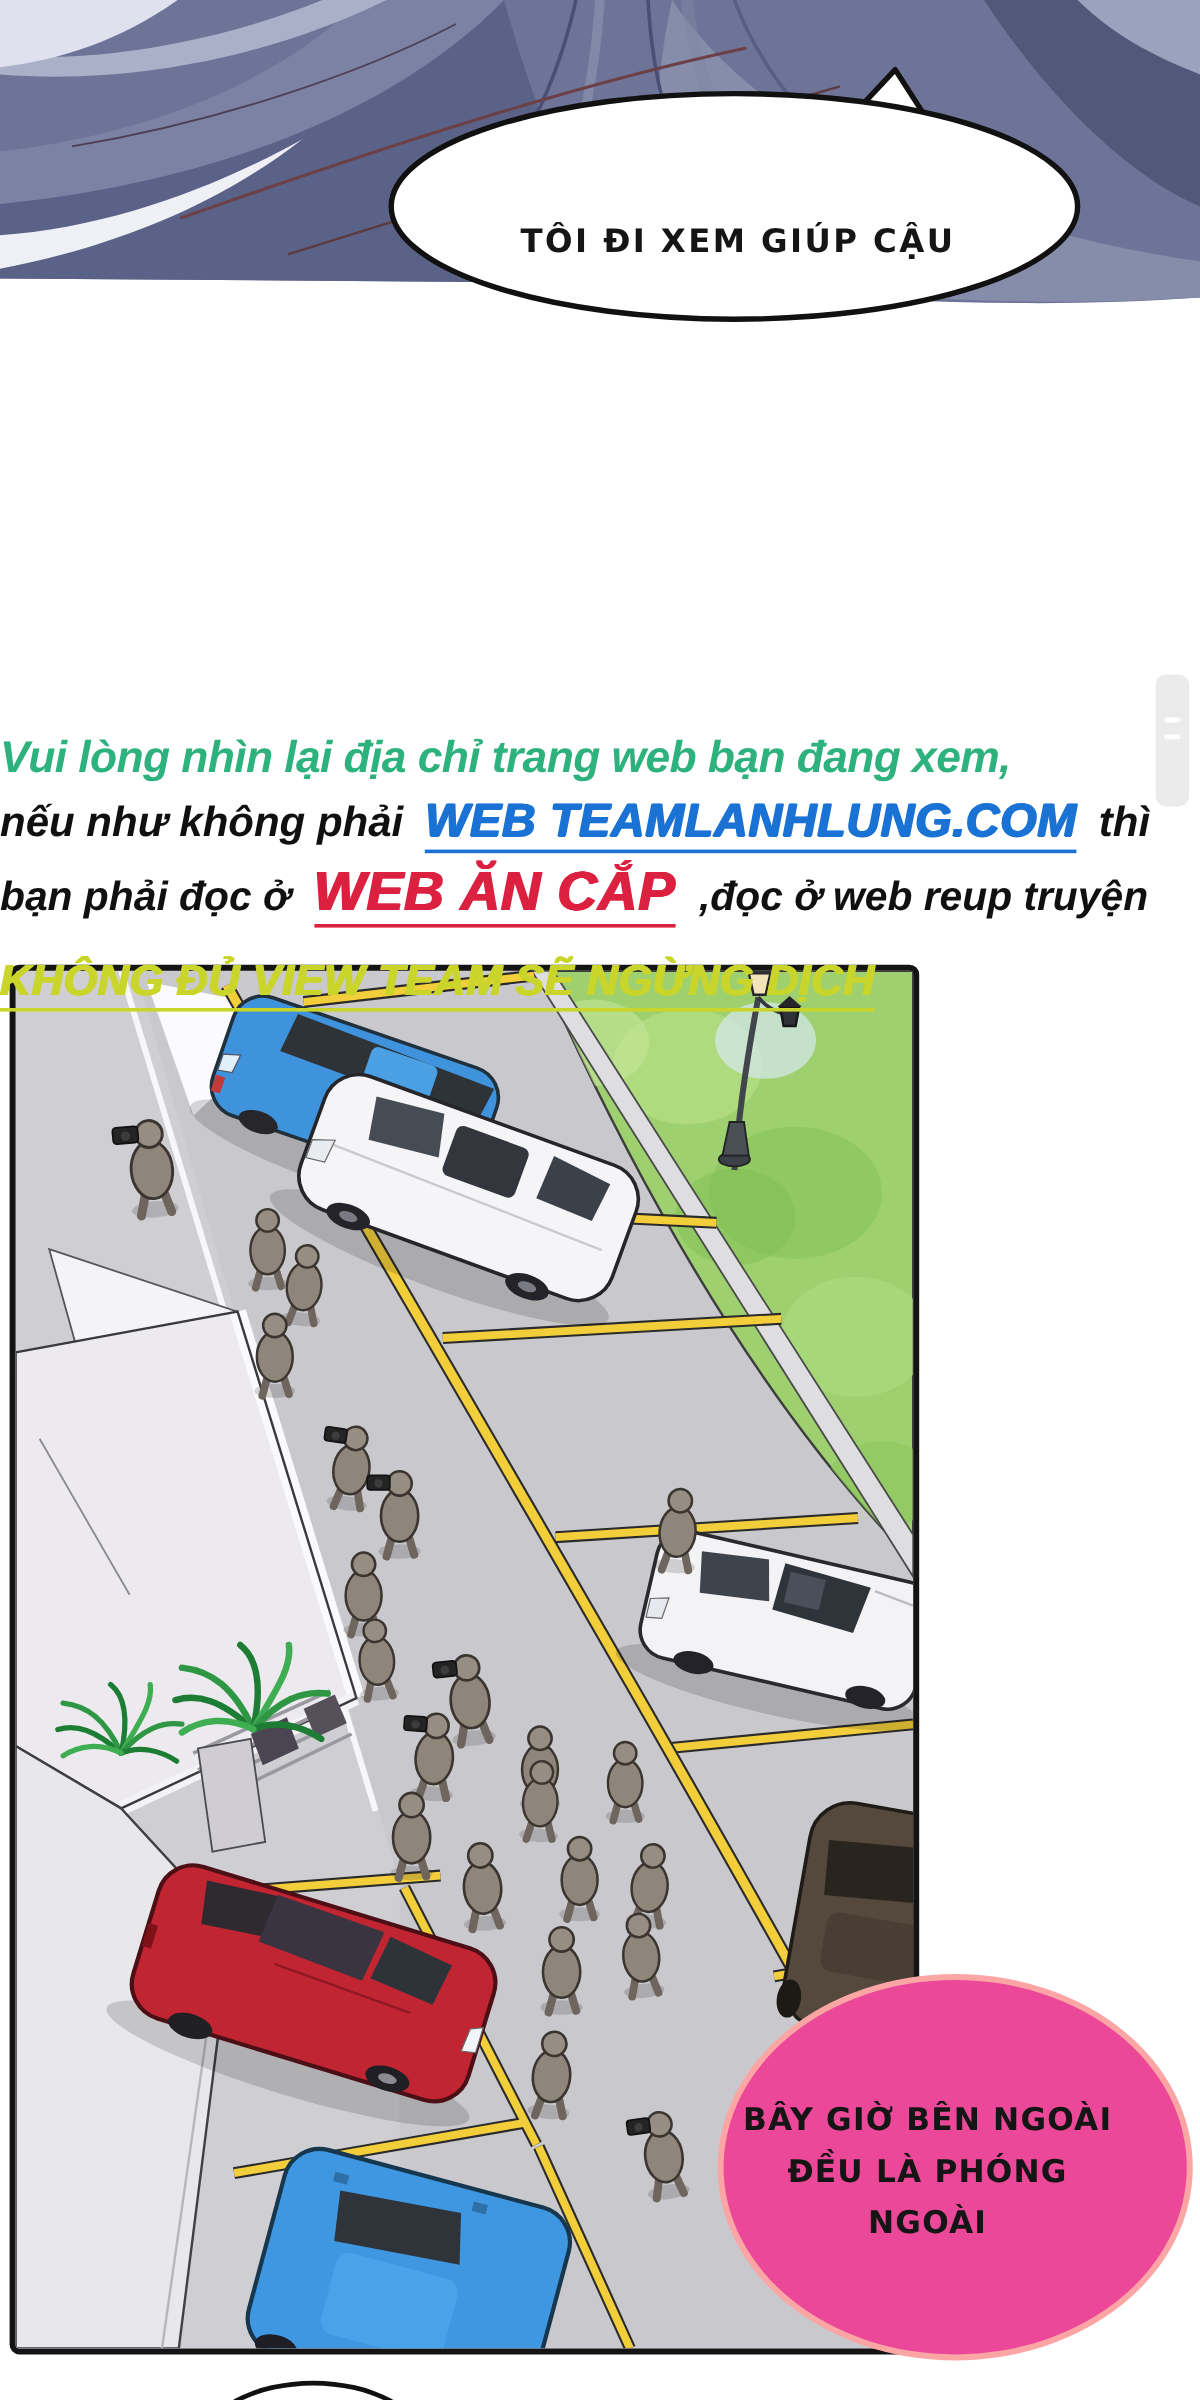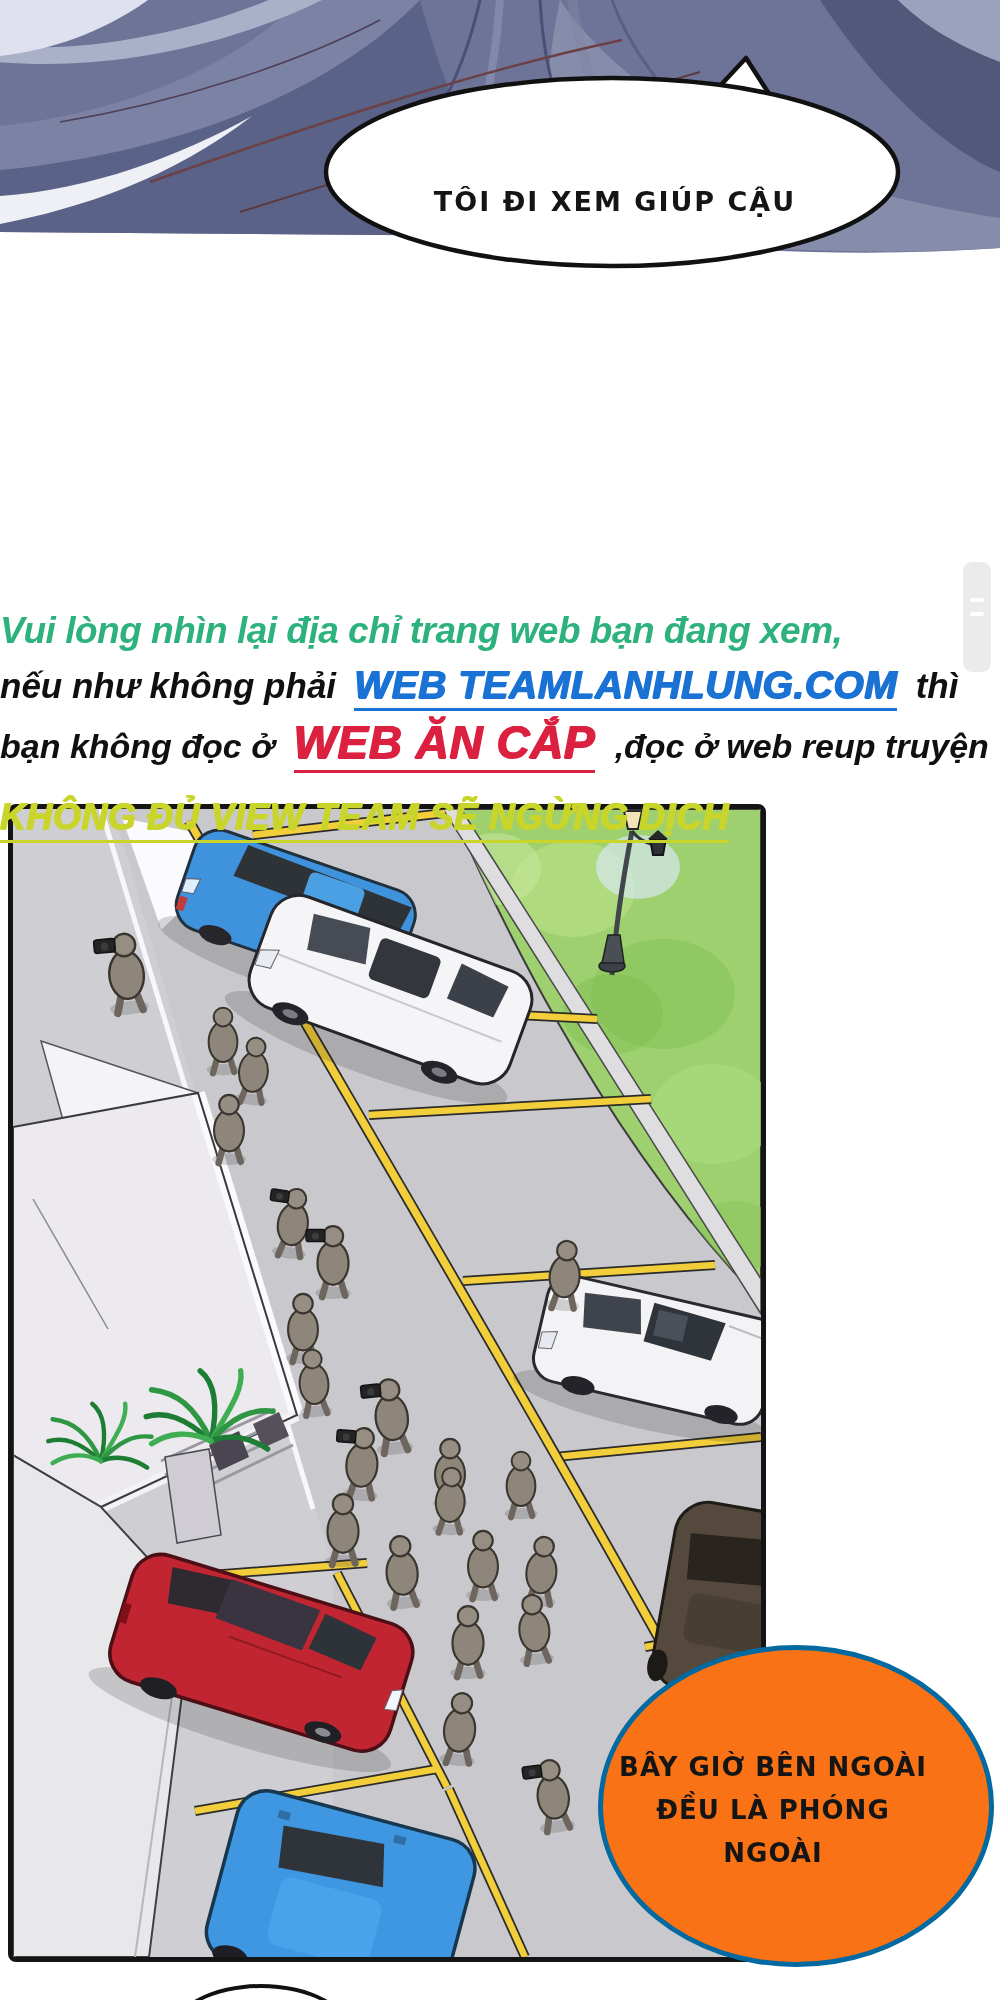--- a/index.html
+++ b/index.html
@@ -35,22 +35,22 @@
   #scroll-thumb{left:963px;top:562px;width:28px;height:110px;background:#ebebeb;
     border-radius:9px;z-index:15;}
   .grip{position:absolute;left:7px;width:14px;height:4px;background:#ffffff;border-radius:2px;}
 
   
   #scene-panel{left:8px;top:804px;width:748px;height:1148px;border:5px solid #141414;
     border-radius:8px;overflow:hidden;z-index:8;background:#c9c9cd;}
   #scene-panel svg{display:block;width:100%;height:100%;}
 
   
-  #bubble2{left:598px;top:1645px;width:386px;height:312px;background:#f97316;
-    border:5px solid #0369a1;border-radius:50%;z-index:20;}
+  #bubble2{left:598px;top:1645px;width:386px;height:312px;background:#ec4899;
+    border:5px solid #fca5a5;border-radius:50%;z-index:20;}
   #bubble2 .btxt{position:absolute;top:96px;left:10px;right:56px;text-align:center;
     font-size:26px;font-weight:700;letter-spacing:1px;line-height:1.65;color:#151515;}
 
   
   #bubble3{left:170px;top:1984px;width:174px;height:92px;background:#ffffff;
     border:4px solid #111111;border-radius:50%;z-index:20;}
 </style>
 </head>
 <body>
 
@@ -82,21 +82,21 @@
   </svg>
   <div id="bubble1-text" class="abs">TÔI ĐI XEM GIÚP CẬU</div>
 
   <div id="n1" class="abs nline">Vui lòng nhìn lại địa chỉ trang web bạn đang xem,</div>
   <div id="n2" class="abs nline">
     <span>nếu như không phải</span>
     <span class="seg chunky u-blue">WEB TEAMLANHLUNG.COM</span>
     <span>thì</span>
   </div>
   <div id="n3" class="abs nline">
-    <span>bạn không đọc ở</span>
+    <span>bạn phải đọc ở</span>
     <span class="seg chunky u-red">WEB ĂN CẮP</span>
     <span>,đọc ở web reup truyện</span>
   </div>
   <div id="n4" class="abs nline chunky">
     <span class="u-lime">KHÔNG ĐỦ VIEW TEAM SẼ NGỪNG DỊCH</span>
   </div>
 
   <div id="scroll-thumb" class="abs">
     <div class="grip" style="top:36px"></div>
     <div class="grip" style="top:50px"></div>

